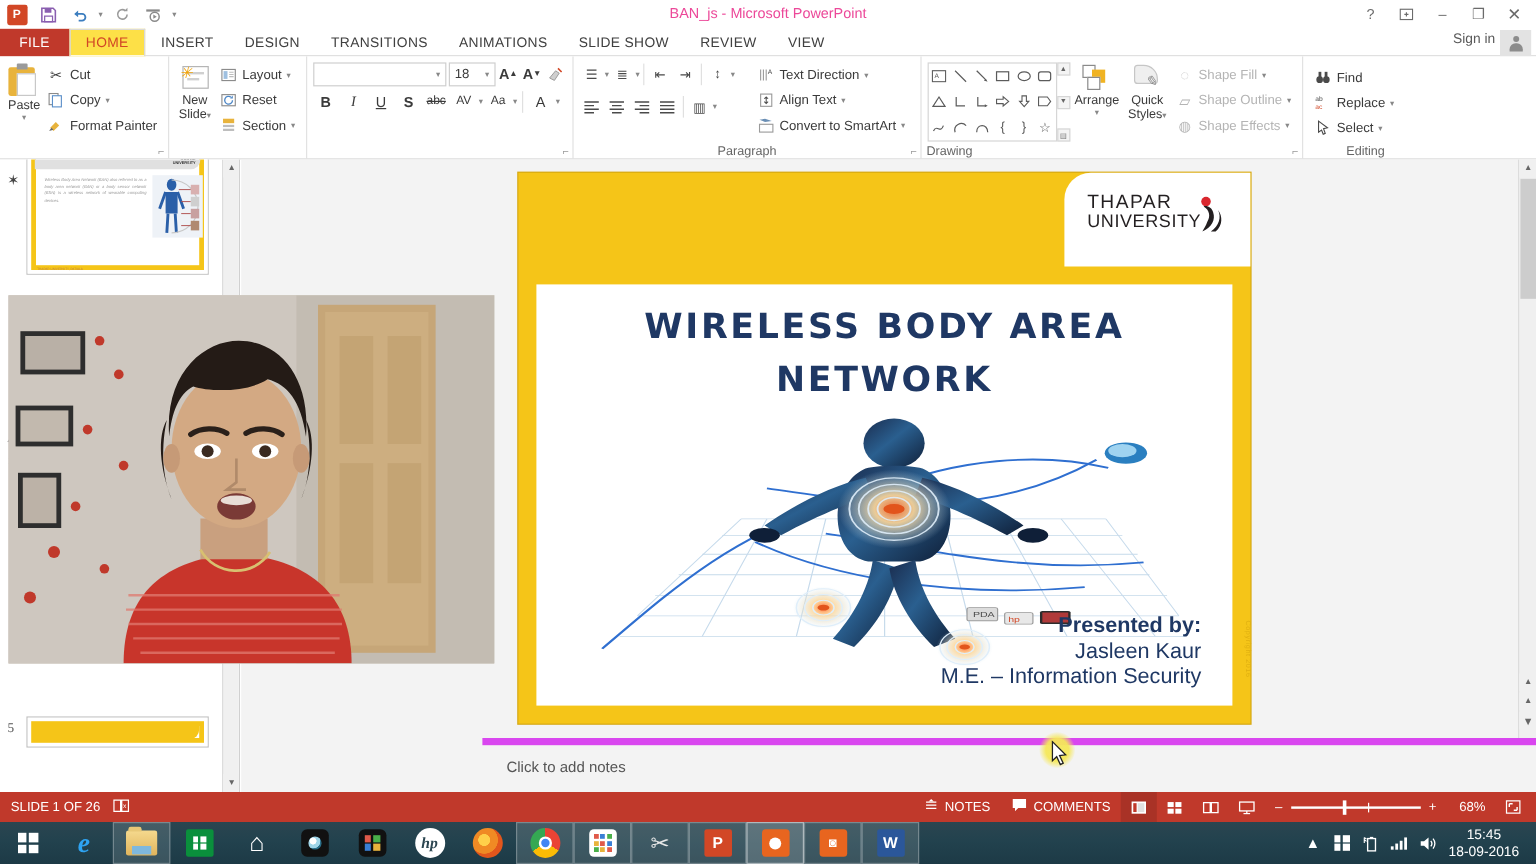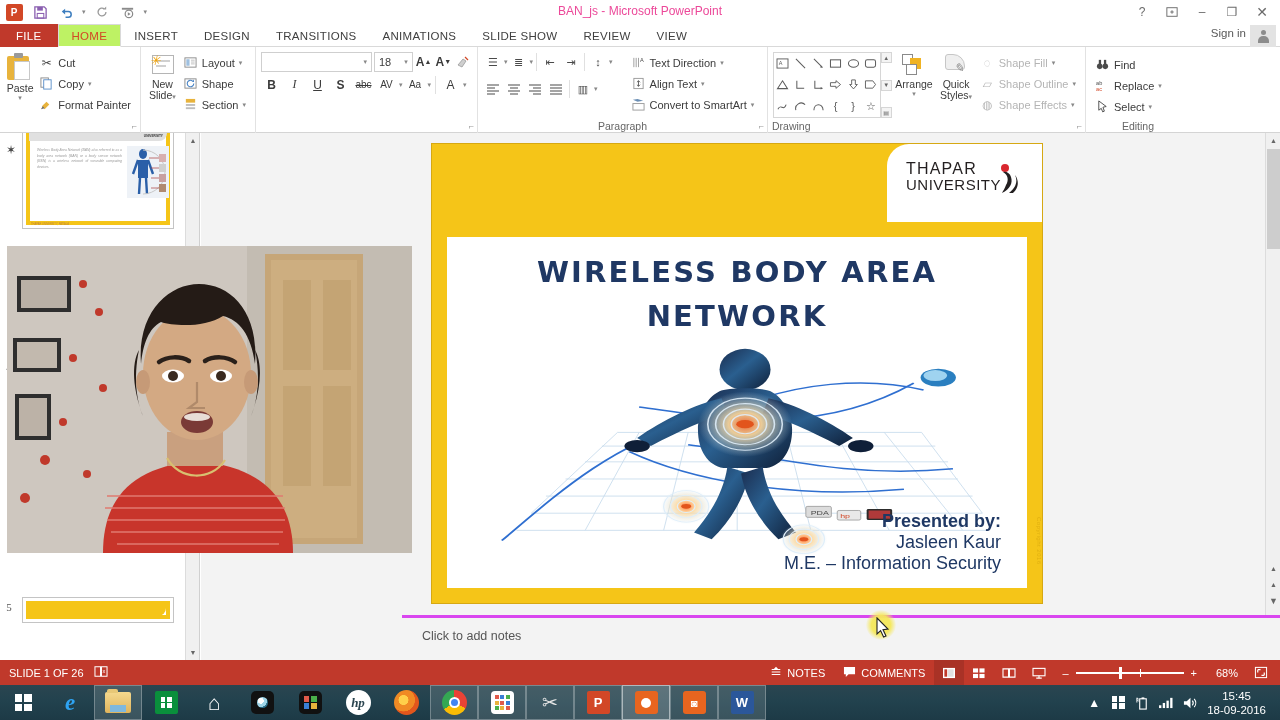--- a/index.html
+++ b/index.html
@@ -43,21 +43,21 @@
   .tabbar {
     position: absolute; left: 0; top: 24px; width: 1280px; height: 23px;
     background: #fff; display: flex; align-items: stretch;
     border-bottom: 1px solid #d9d9d9;
   }
   .tab {
     padding: 0 13px; font-size: 11.5px; letter-spacing: .3px; color: #404040;
     display: flex; align-items: center; height: 23px;
   }
   .tab.file { background: #c0392b; color: #fff; font-weight: normal; padding: 4px 16px; }
-  .tab.active { color: #d24726; background: #bef264; border: 1px solid #d9d9d9; border-bottom: 1px solid #fff;
+  .tab.active { color: #d24726; background: #fde047; border: 1px solid #d9d9d9; border-bottom: 1px solid #fff;
                 position: relative; z-index: 3; text-align: center; }
   .signin {
     position: absolute; right: 34px; top: 3px; font-size: 11.5px; color: #5a5a5a;
   }
   .avatar-box {
     position: absolute; right: 4px; top: 1px; width: 26px; height: 22px;
     background: #e3e3e3; display: flex; align-items: center; justify-content: center;
   }
   .avatar-person {
     width: 13px; height: 13px; position: relative;
@@ -242,21 +242,21 @@
 
   
   .webcam {
     position: absolute; left: 7px; top: 113px; width: 405px; height: 307px;
     overflow: hidden; background: #c9c2bb; z-index: 20;
   }
 
   
   .notespane {
     position: absolute; left: 201px; top: 482px; right: 0; height: 45px;
-    background: #f3f3f3; border-top: 3px solid #d946ef;
+    background: #f3f3f3; border-top: 6px solid #d946ef;
   }
   .notes-text { position: absolute; left: 20px; top: 11px; font-size: 12.5px; color: #555; }
 
   
   .vscroll {
     position: absolute; right: 0; top: 0; width: 15px; height: 482px; background: #f0f0f0;
     border-left: 1px solid #dcdcdc;
   }
   .vs-btn { position: absolute; left: 0; width: 15px; height: 15px; display: flex;
             align-items: center; justify-content: center; font-size: 7px; color: #666; background: #f0f0f0; }
@@ -478,21 +478,21 @@
           <span class="caret">▾</span>
         </div>
         <div class="smallbtn">
           <span class="ico">
             <svg width="13" height="13" viewBox="0 0 14 14">
                 <rect x="1" y="2" width="12" height="10" fill="#fff" stroke="#8a8a8a" stroke-width="1"></rect>
                 <path d="M10.5 7a3.5 3.5 0 11-1.3-2.7" fill="none" stroke="#4c86c6" stroke-width="1.2"></path>
                 <path d="M10.8 2.8v2.6H8.4z" fill="#4c86c6"></path>
               </svg>
           </span>
-          <span>Shape</span>
+          <span>Reset</span>
         </div>
         <div class="smallbtn">
           <span class="ico">
             <svg width="13" height="13" viewBox="0 0 14 14">
                 <rect x="2" y="1" width="10" height="4" fill="#e8b33c"></rect>
                 <rect x="2" y="6.5" width="10" height="2" fill="#bdbdbd"></rect>
                 <rect x="2" y="10" width="10" height="2" fill="#bdbdbd"></rect>
               </svg>
           </span>
           <span>Section</span>

